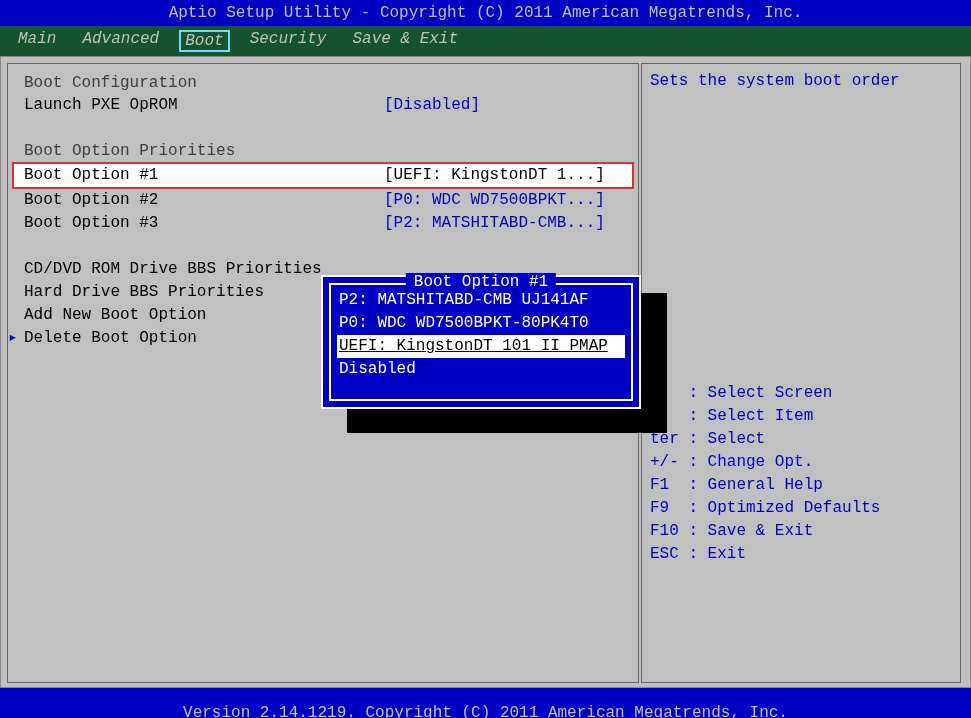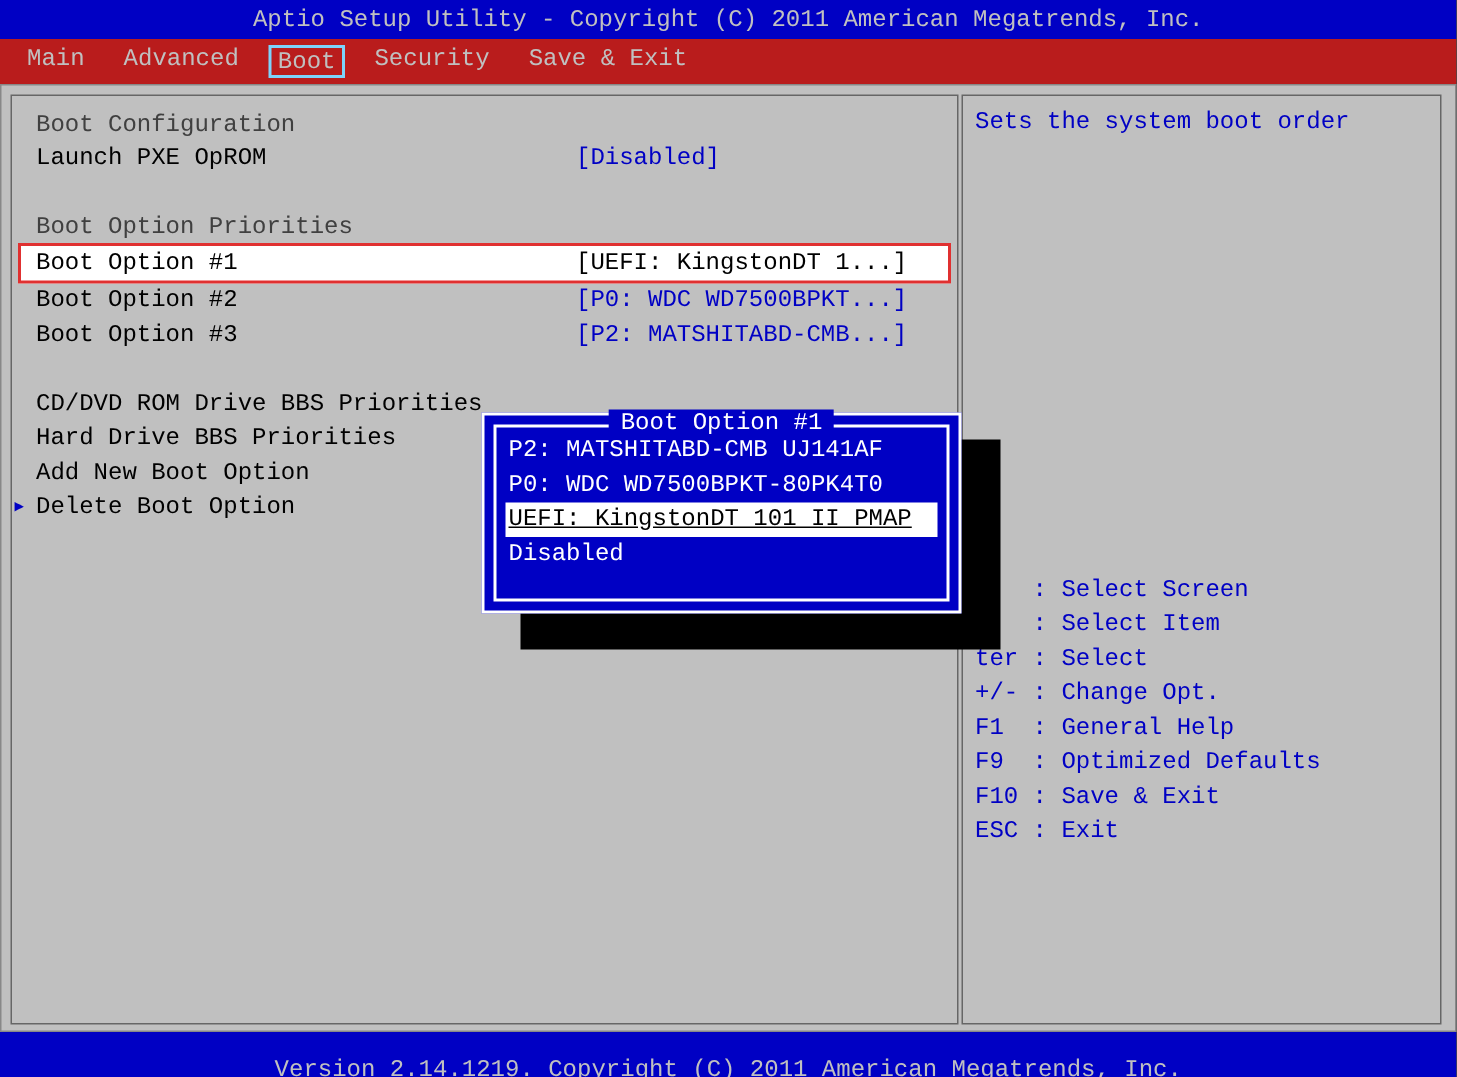--- a/index.html
+++ b/index.html
@@ -23,24 +23,25 @@
       position: relative;
     }
     .header {
       background: #0000c4;
       color: #c0c0c0;
       padding: 4px 12px;
       text-align: center;
       font-weight: normal;
     }
     .menu-bar {
-      background: #b91c1c;
+      background: #14532d;
       padding: 4px 12px;
       display: flex;
       gap: 14px;
+      font-style: italic;
     }
     .menu-item {
       color: #c0c0c0;
       padding: 0 6px;
     }
     .menu-highlight-boot {
       border: 2px solid #7dd3fc;
       padding: 0 4px;
       color: #c0c0c0;
     }

